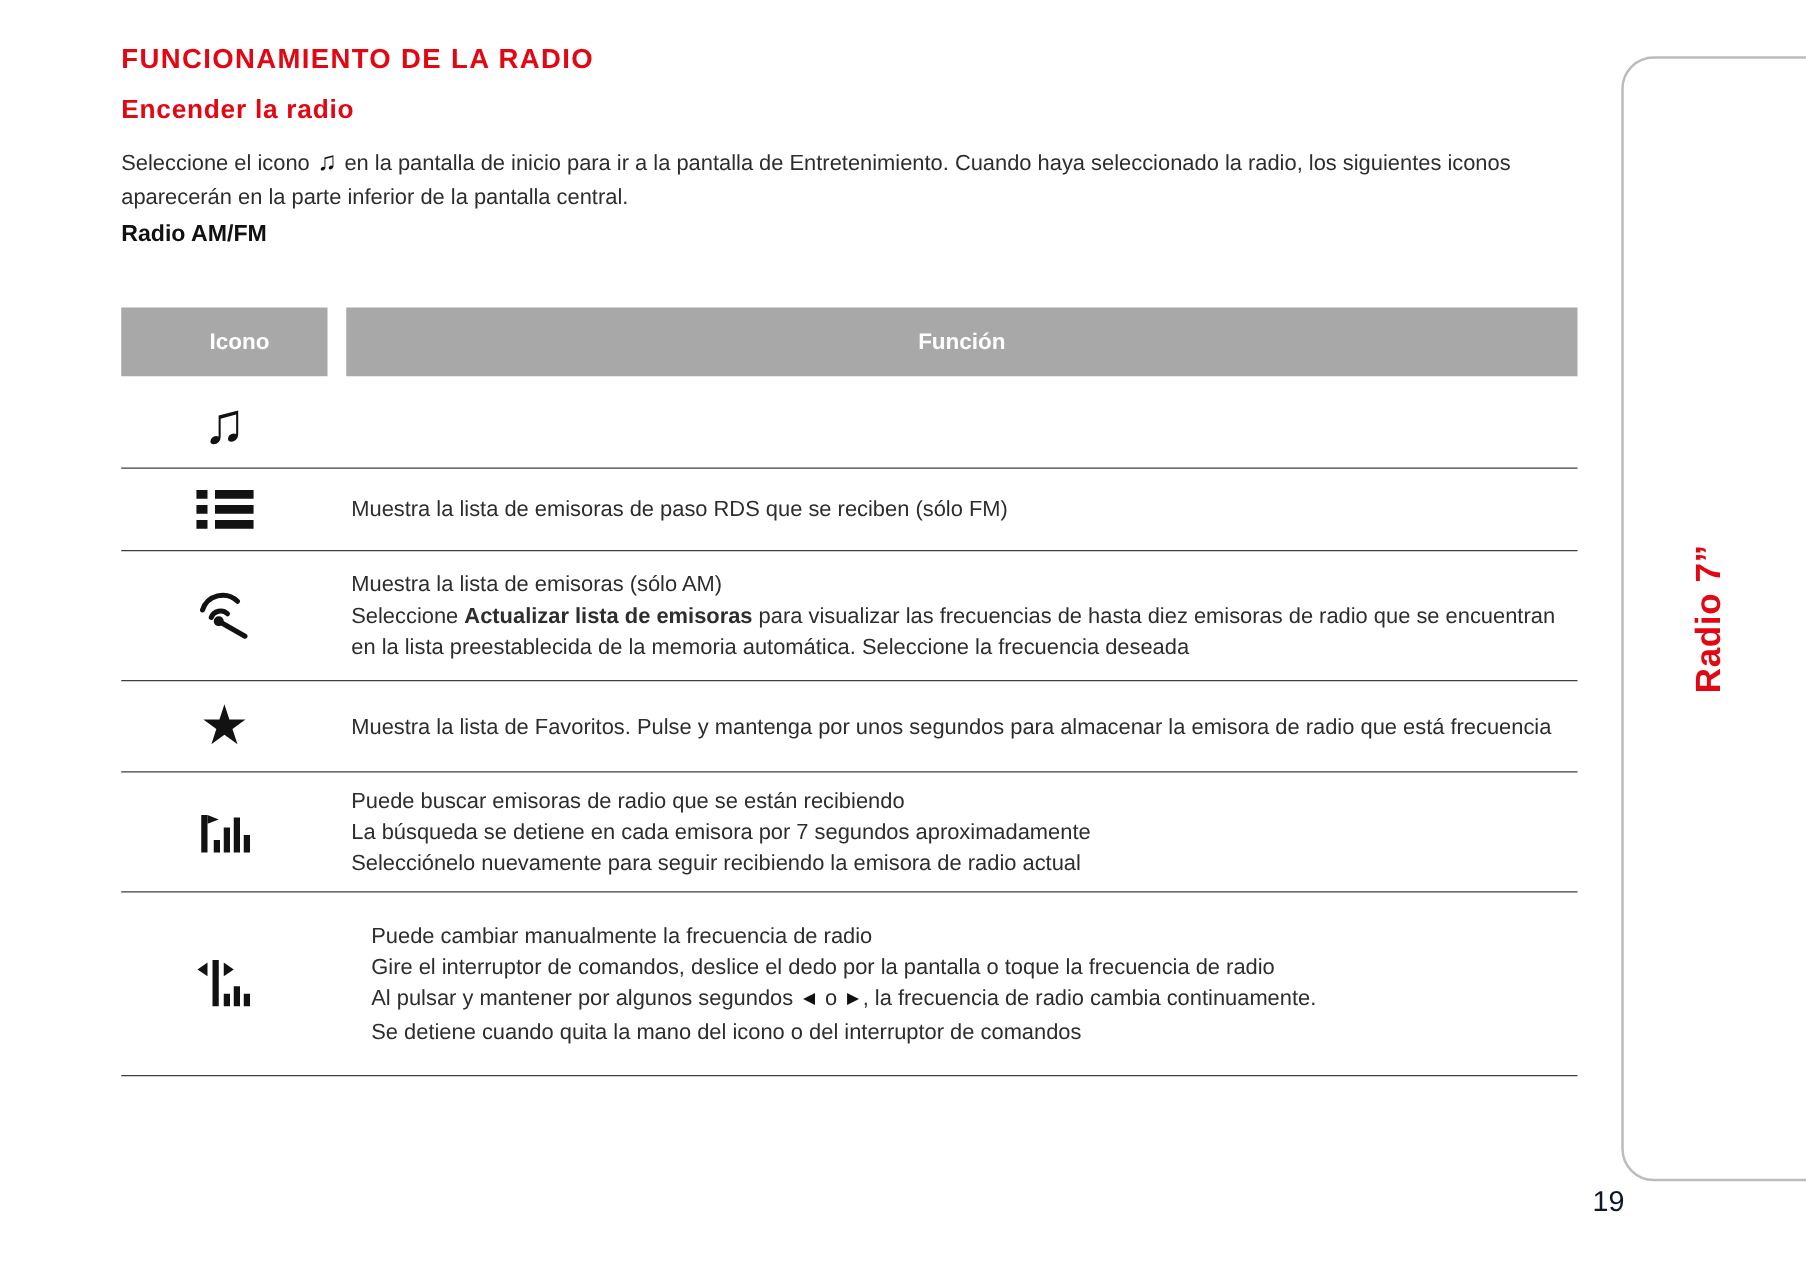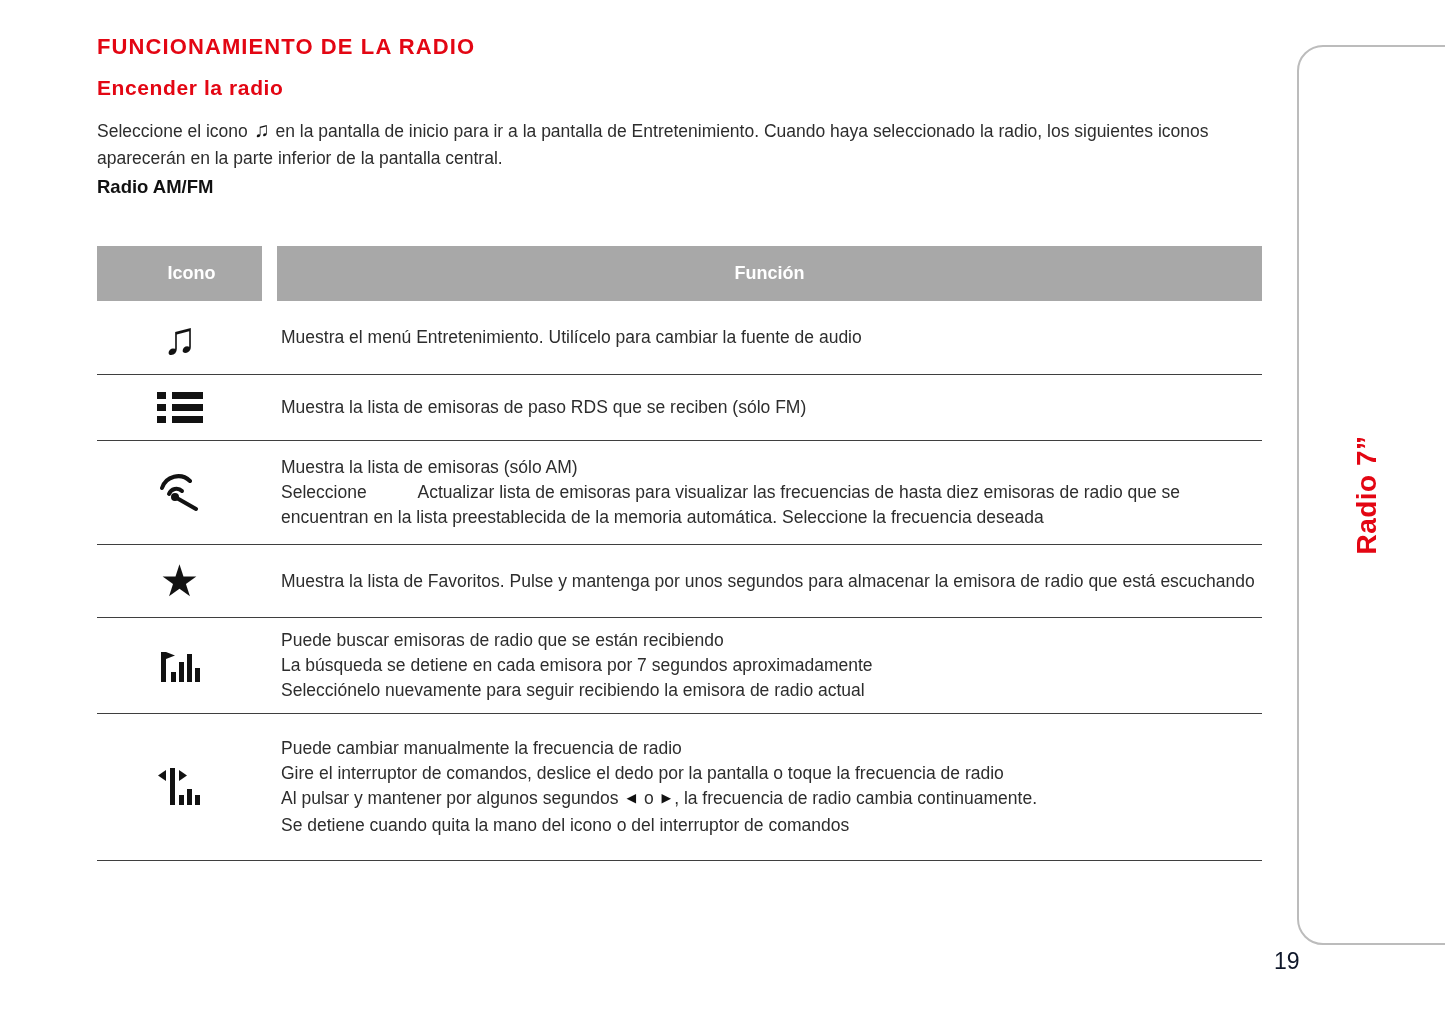--- a/index.html
+++ b/index.html
@@ -42,28 +42,28 @@
   }
   .th-icon{width:165px;margin-right:15px;padding-left:24px;}
   .th-func{flex:1;}
 
   .trow{display:flex;align-items:center;border-bottom:1px solid #3f3f3f;}
   .trow:nth-child(1){min-height:74px;}
   .trow:nth-child(2){min-height:66px;}
   .trow:nth-child(3){min-height:104px;}
   .trow:nth-child(4){min-height:73px;}
   .trow:nth-child(5){min-height:90px;}
-  .trow:nth-child(6){min-height:147px;}
+  .trow:nth-child(6){min-height:147px;gap:16px;}
   .ticon{
     width:165px;margin-right:15px;flex-shrink:0;
     display:flex;align-items:center;justify-content:center;color:#121212;
   }
   .ttext{flex:1;padding:10px 0 10px 4px;font-size:17.5px;line-height:25px;}
   .ttext p{margin:0;}
-  .ttext b{font-weight:400;margin-left:46px;}
+  .ttext b{font-weight:700;}
 
   .glyph-note{font-size:46px;line-height:1;color:#121212;}
   .glyph-star{font-size:44px;line-height:1;color:#121212;}
   .inline-arrow{font-size:12.5px;margin:0 3px;position:relative;top:-2px;color:#111;}
 
   .side-tab{
     position:absolute;left:1297px;top:45px;width:178px;height:900px;
     border:2px solid #bcbcbc;border-radius:26px;background:#fff;
   }
   .side-tab-label{
@@ -91,23 +91,20 @@
 <div class="radio-table">
   <div class="thead">
     <div class="th th-icon">Icono</div>
     <div class="th th-func">Función</div>
   </div>
   <div id="table-rows">
       <div class="trow">
         <div class="ticon">
           <span class="glyph-note">♫</span>
         </div>
-        <div class="ttext">
-          <p><span>Muestra el menú Entretenimiento. Utilícelo para cambiar la fuente de audio</span></p>
-        </div>
       </div>
       <div class="trow">
         <div class="ticon">
           <svg width="46" height="36" viewBox="0 0 46 36">
             <g fill="#121212">
               <rect x="0" y="2" width="9" height="7"></rect>
               <rect x="15" y="2" width="31" height="7"></rect>
               <rect x="0" y="14" width="9" height="7"></rect>
               <rect x="15" y="14" width="31" height="7"></rect>
               <rect x="0" y="26" width="9" height="7"></rect>
@@ -133,21 +130,21 @@
         <div class="ttext">
           <p><span>Muestra la lista de emisoras (sólo AM)</span></p>
           <p><span>Seleccione </span><b>Actualizar lista de emisoras</b><span> para visualizar las frecuencias de hasta diez emisoras de radio que se encuentran en la lista preestablecida de la memoria automática. Seleccione la frecuencia deseada</span></p>
         </div>
       </div>
       <div class="trow">
         <div class="ticon">
           <span class="glyph-star">★</span>
         </div>
         <div class="ttext">
-          <p><span>Muestra la lista de Favoritos. Pulse y mantenga por unos segundos para almacenar la emisora de radio que está escuchando</span></p>
+          <p><span>Muestra la lista de Favoritos. Pulse y mantenga por unos segundos para almacenar la emisora de radio que está frecuencia</span></p>
         </div>
       </div>
       <div class="trow">
         <div class="ticon">
           <svg width="46" height="40" viewBox="0 0 46 40">
             <g fill="#121212">
               <rect x="4" y="6" width="5" height="30"></rect>
               <path d="M9 6 L18 9.5 L9 13 Z"></path>
               <rect x="14" y="26" width="5" height="10"></rect>
               <rect x="22" y="16" width="5" height="20"></rect>

